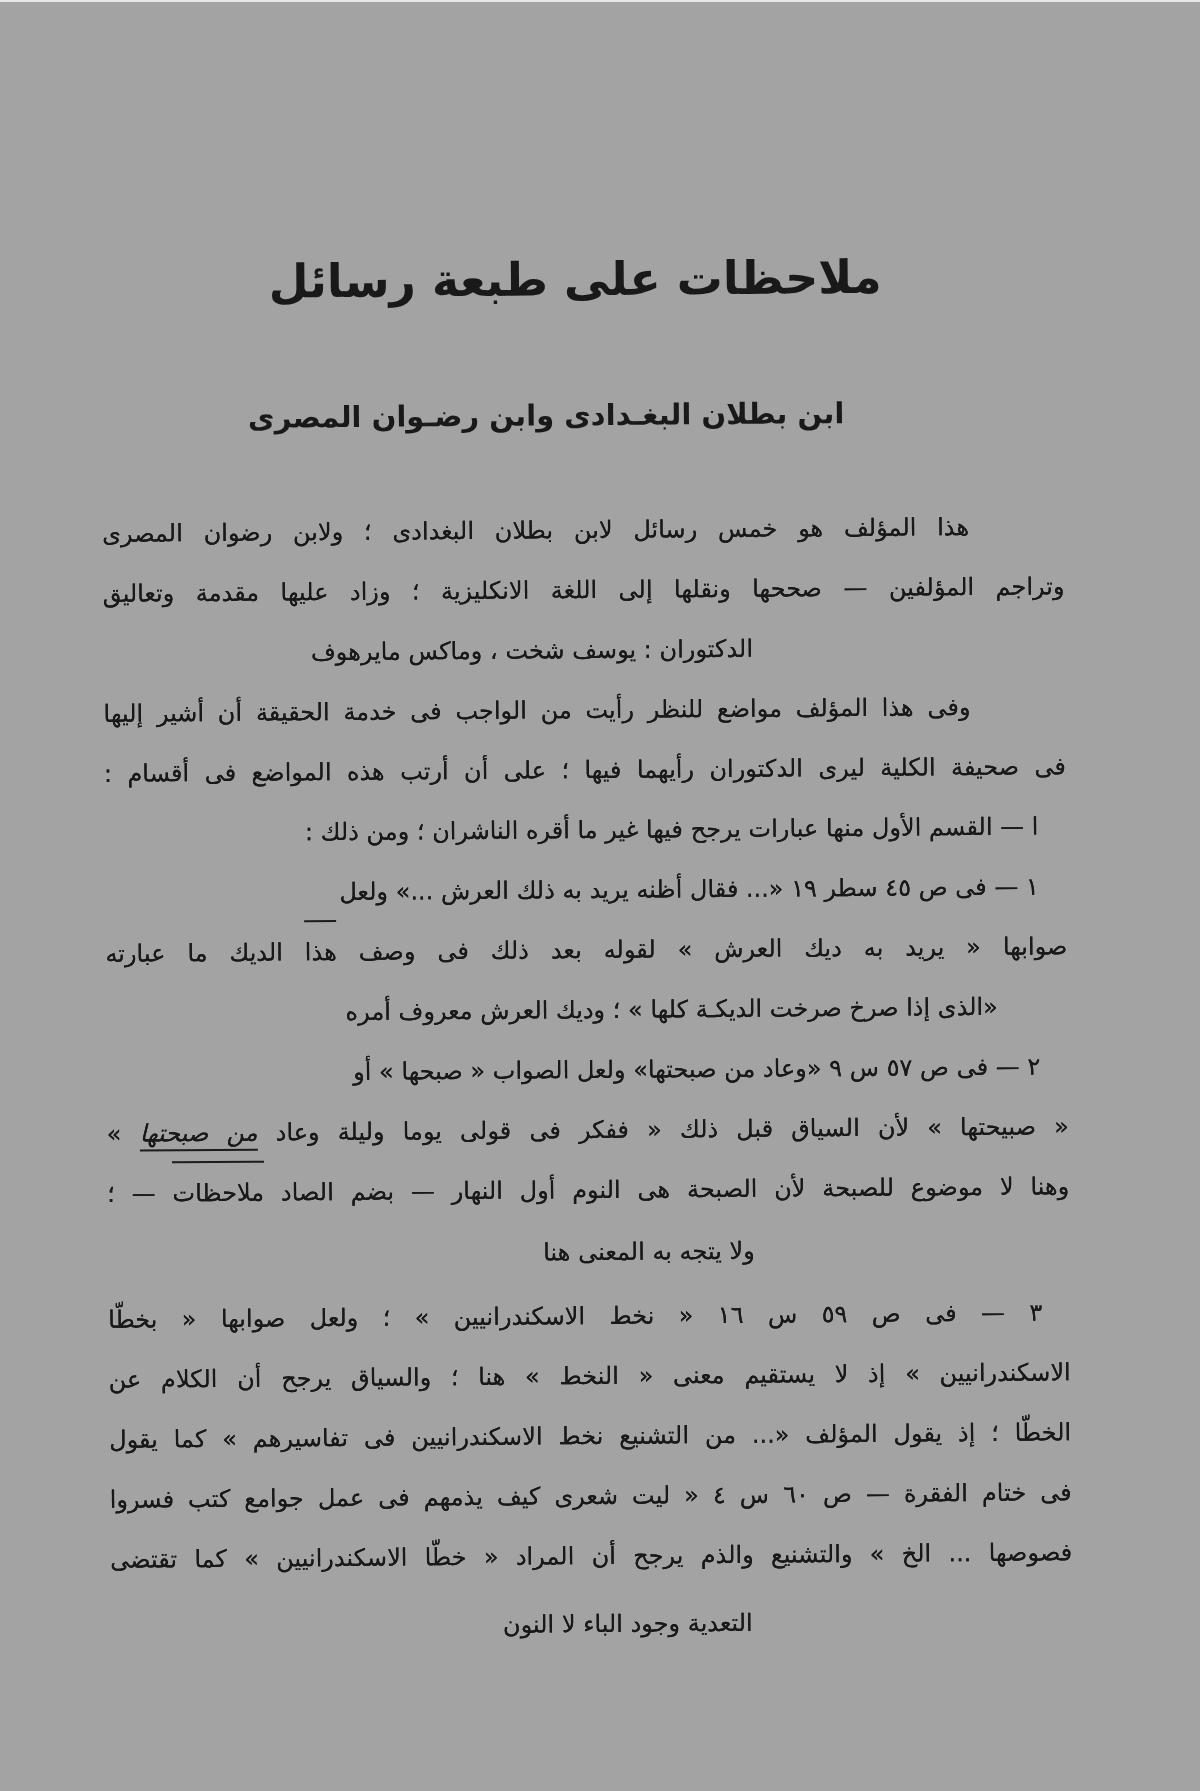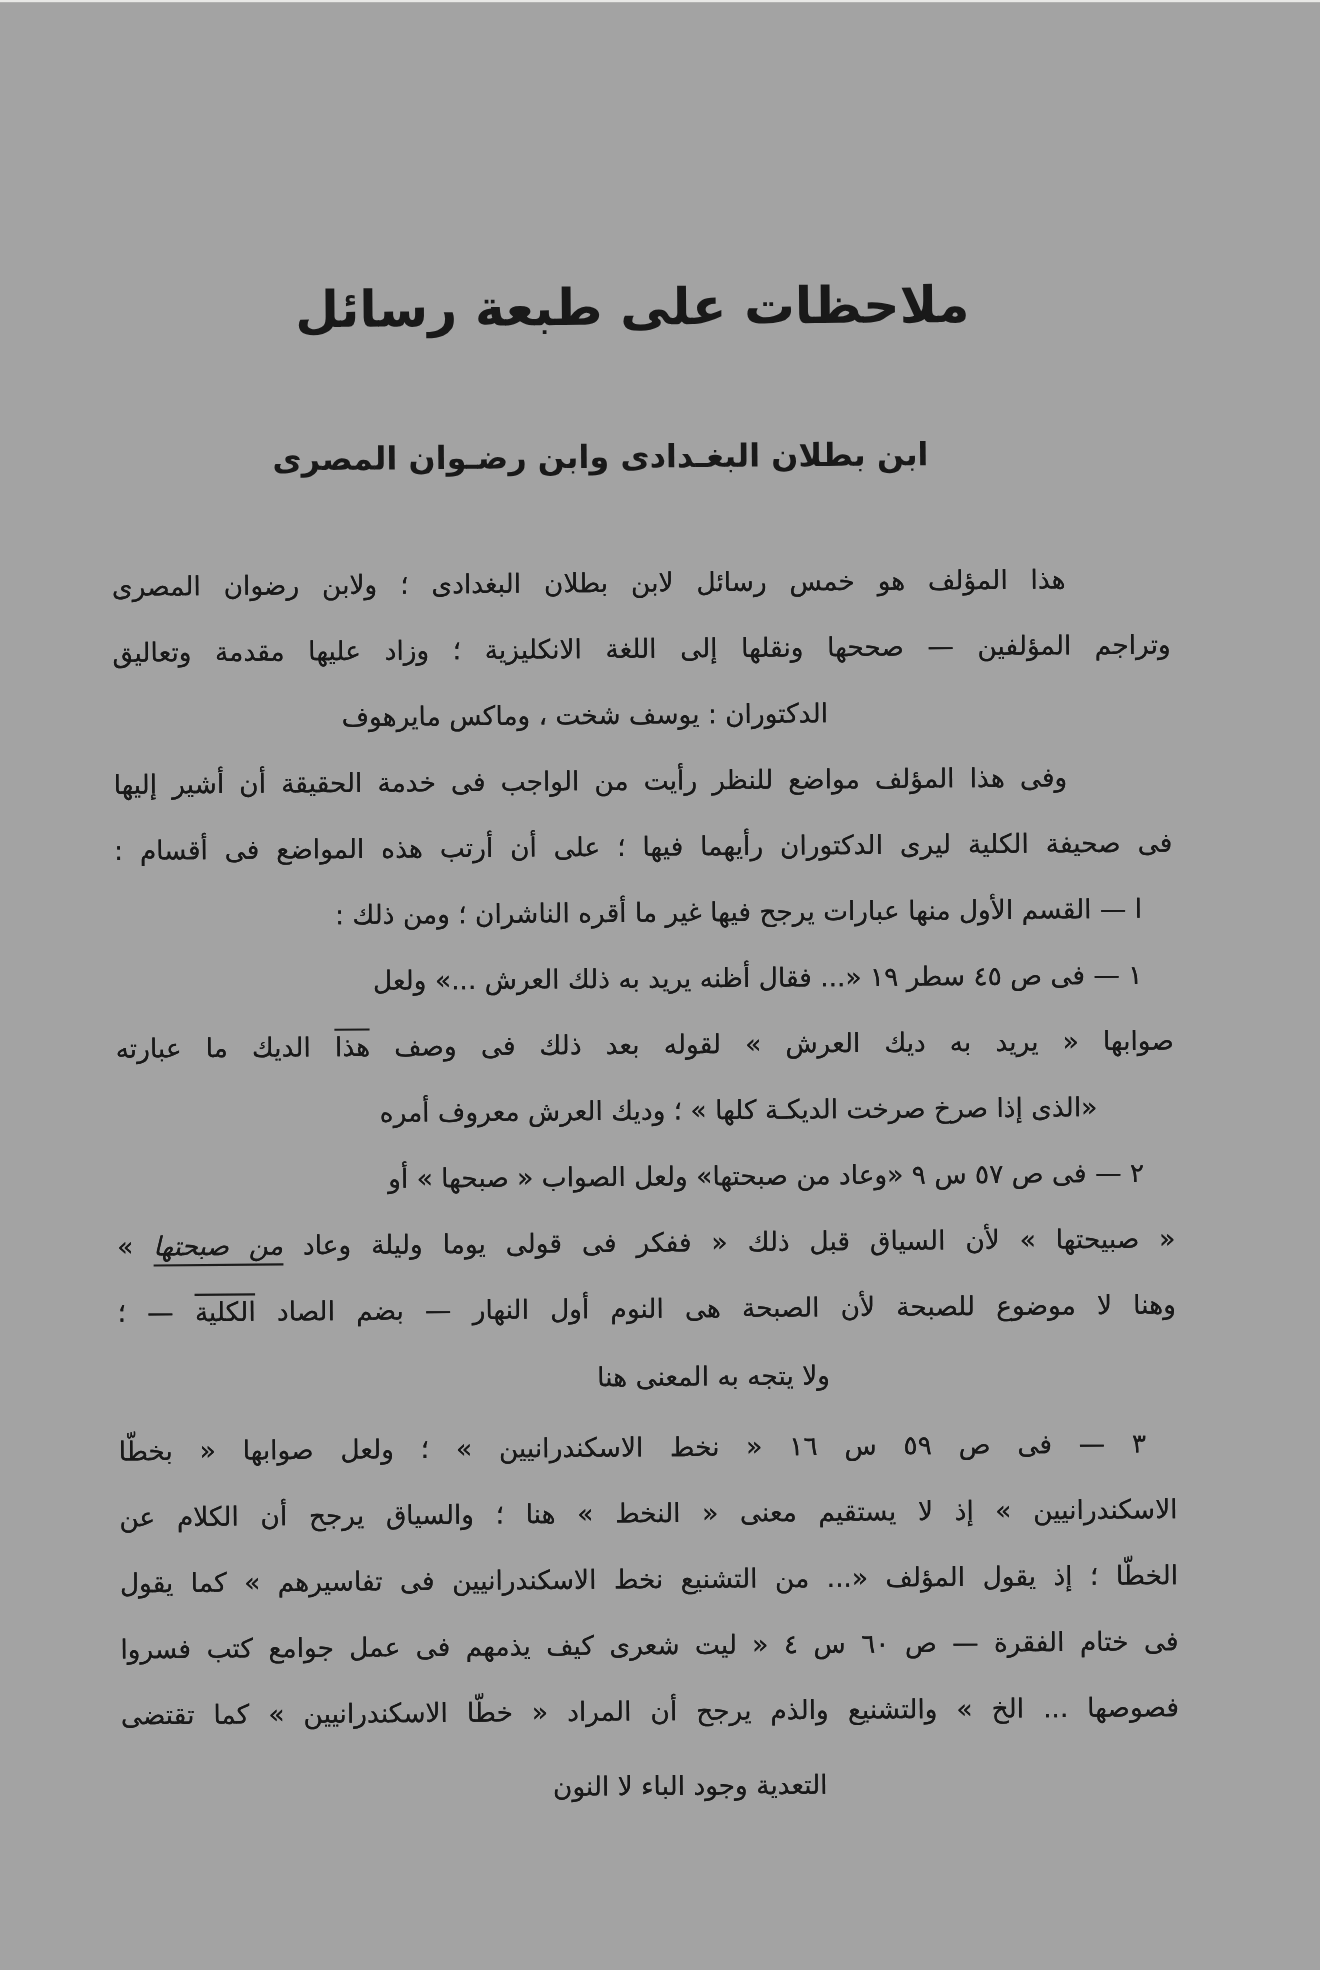--- a/index.html
+++ b/index.html
@@ -52,21 +52,21 @@
     text-align:justify;
     text-align-last:justify;
   }
   .indent-p{margin-right:95px;}
   .indent-n{margin-right:28px;}
   .m70{margin-right:70px;}
   .short3{margin-right:312px;}
   .short13{margin-right:315px;margin-top:2px;}
   .short19{margin-right:320px;margin-top:8px;}
   .sec-gap{margin-top:4px;}
-  .overline-mark{border-top:2.5px solid #1c1c1c;padding-top:1px;}
+  .overline-mark{border-top:2.5px solid #1c1c1c;padding-top:16px;}
   .underline-mark{border-bottom:2.5px solid #1c1c1c;padding-bottom:2px;font-style:italic;}
 </style>
 </head>
 <body>
 
 <div class="page">
   <div class="content">
 
     <div class="title">ملاحظات على طبعة رسائل</div>
     <div class="subtitle">ابن بطلان البغـدادى وابن رضـوان المصرى</div>
@@ -90,21 +90,21 @@
       <div class="line indent-n">٢ — فى ص ٥٧ س ٩ «وعاد من صبحتها» ولعل الصواب « صبحها » أو</div>
 
       <div class="line just">
         <span>« صبيحتها » لأن السياق قبل ذلك « ففكر فى قولى يوما وليلة وعاد</span>
         <span class="underline-mark">من صبحتها</span>
         <span>»</span>
       </div>
 
       <div class="line just">
         <span>وهنا لا موضوع للصبحة لأن الصبحة هى النوم أول النهار — بضم الصاد</span>
-        <span class="overline-mark">الكلية</span>
+        <span class="overline-mark">ملاحظات</span>
         <span>— ؛</span>
       </div>
 
       <div class="line short13">ولا يتجه به المعنى هنا</div>
       <div class="line just indent-n sec-gap">٣ — فى ص ٥٩ س ١٦ « نخط الاسكندرانيين » ؛ ولعل صوابها « بخطّا</div>
       <div class="line just">الاسكندرانيين » إذ لا يستقيم معنى « النخط » هنا ؛ والسياق يرجح أن الكلام عن</div>
       <div class="line just">الخطّا ؛ إذ يقول المؤلف «... من التشنيع نخط الاسكندرانيين فى تفاسيرهم » كما يقول</div>
       <div class="line just">فى ختام الفقرة — ص ٦٠ س ٤ « ليت شعرى كيف يذمهم فى عمل جوامع كتب فسروا</div>
       <div class="line just">فصوصها ... الخ » والتشنيع والذم يرجح أن المراد « خطّا الاسكندرانيين » كما تقتضى</div>
       <div class="line short19">التعدية وجود الباء لا النون</div>

